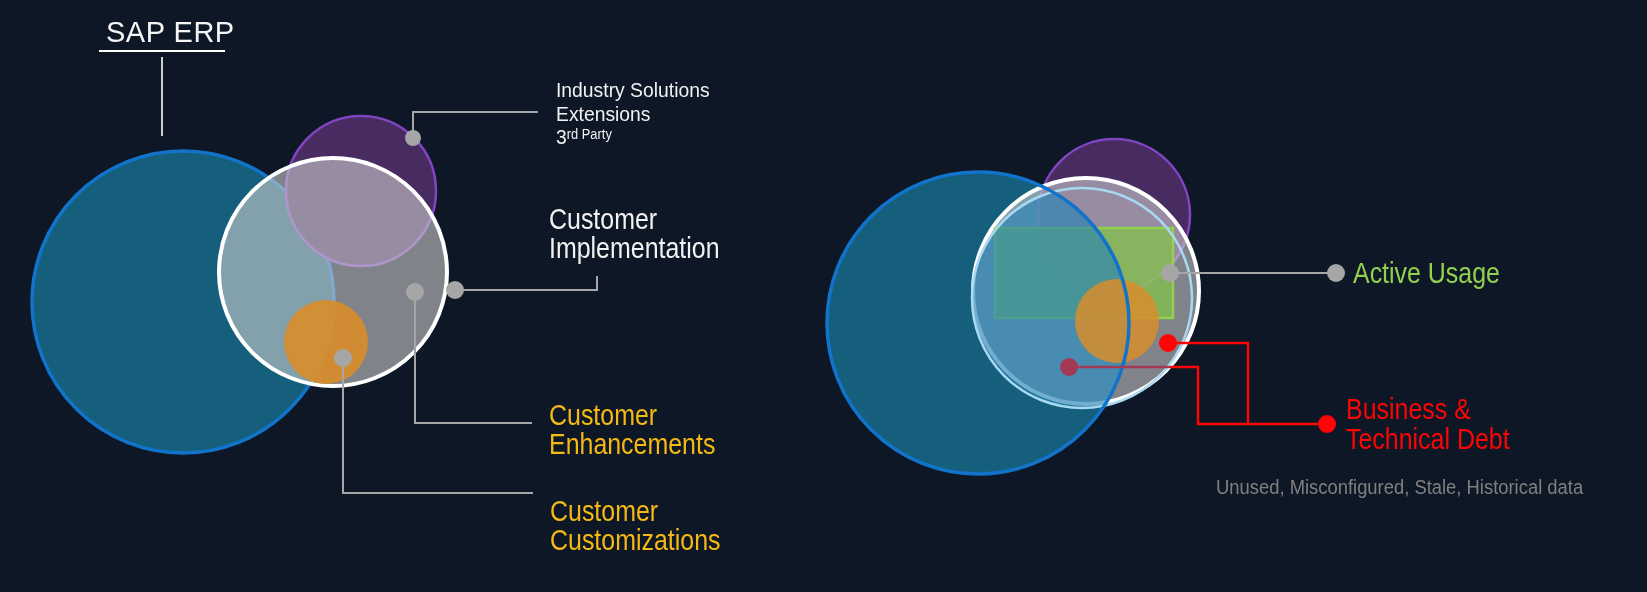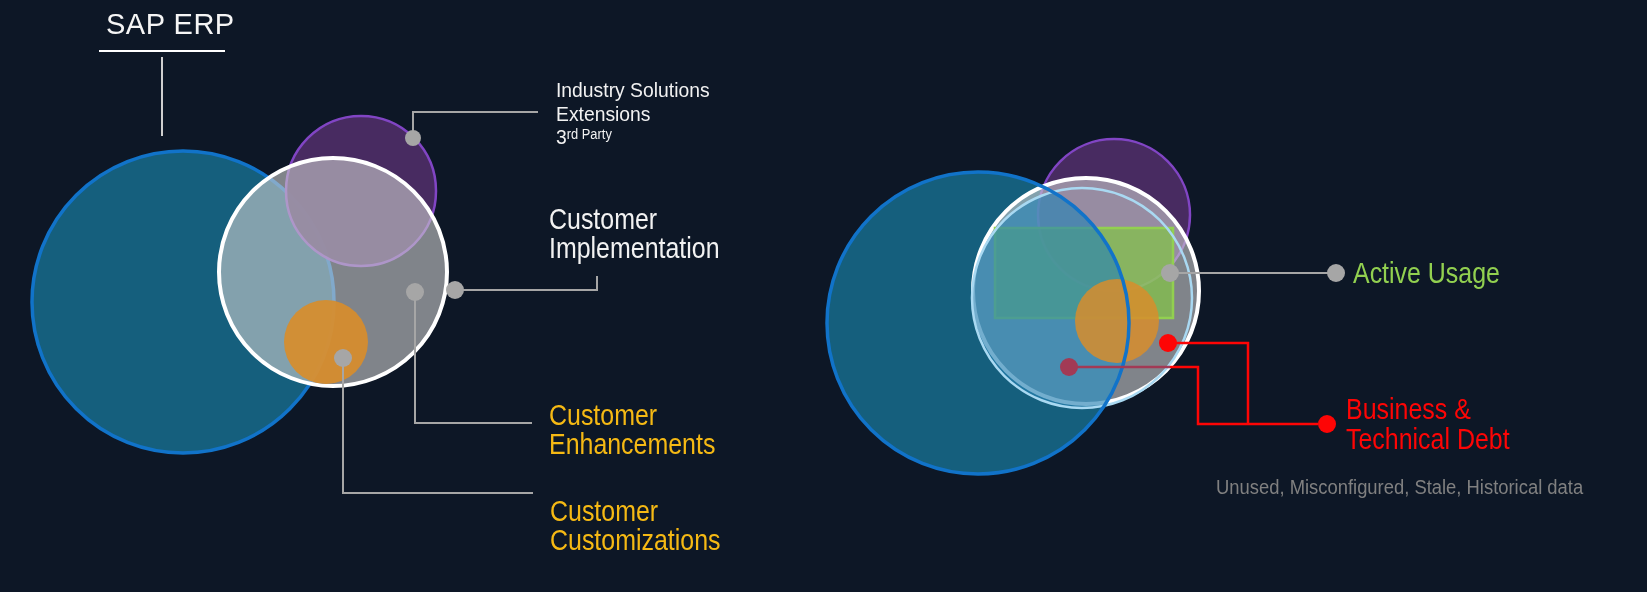--- a/index.html
+++ b/index.html
@@ -4,21 +4,21 @@
 <style>
   html,body{margin:0;padding:0;background:#0d1726;}
   .stage{
     position:relative;width:1647px;height:592px;overflow:hidden;
     background:#0d1726;font-family:"Liberation Sans",sans-serif;
   }
   .layer{position:absolute;left:0;top:0;width:1647px;height:592px;display:block;}
   .label{position:absolute;white-space:nowrap;transform-origin:0 0;}
   .line{display:block;}
   
-  .ttl{left:106px;top:8px;font-size:29px;color:#f5f5f5;letter-spacing:.5px;}
+  .ttl{left:106px;top:16px;font-size:29px;color:#f5f5f5;letter-spacing:.5px;}
   
   .lbl-industry{left:556px;top:78px;font-size:21px;line-height:23.5px;color:#f2f2f2;transform:scaleX(.92);}
   .sup{font-size:14px;position:relative;top:-5px;}
   .lbl-impl{left:549px;top:205px;font-size:29px;line-height:29px;color:#f2f2f2;transform:scaleX(.86);}
   
   .lbl-enh{left:549px;top:401px;font-size:29px;line-height:29px;color:#f5b914;transform:scaleX(.86);}
   .lbl-cust{left:550px;top:497px;font-size:29px;line-height:29px;color:#f5b914;transform:scaleX(.86);}
   
   .lbl-active{left:1353px;top:259px;font-size:29px;line-height:29px;color:#92d050;transform:scaleX(.86);}
   .lbl-debt{left:1346px;top:394px;font-size:29px;line-height:30px;color:#fe0505;transform:scaleX(.86);}

